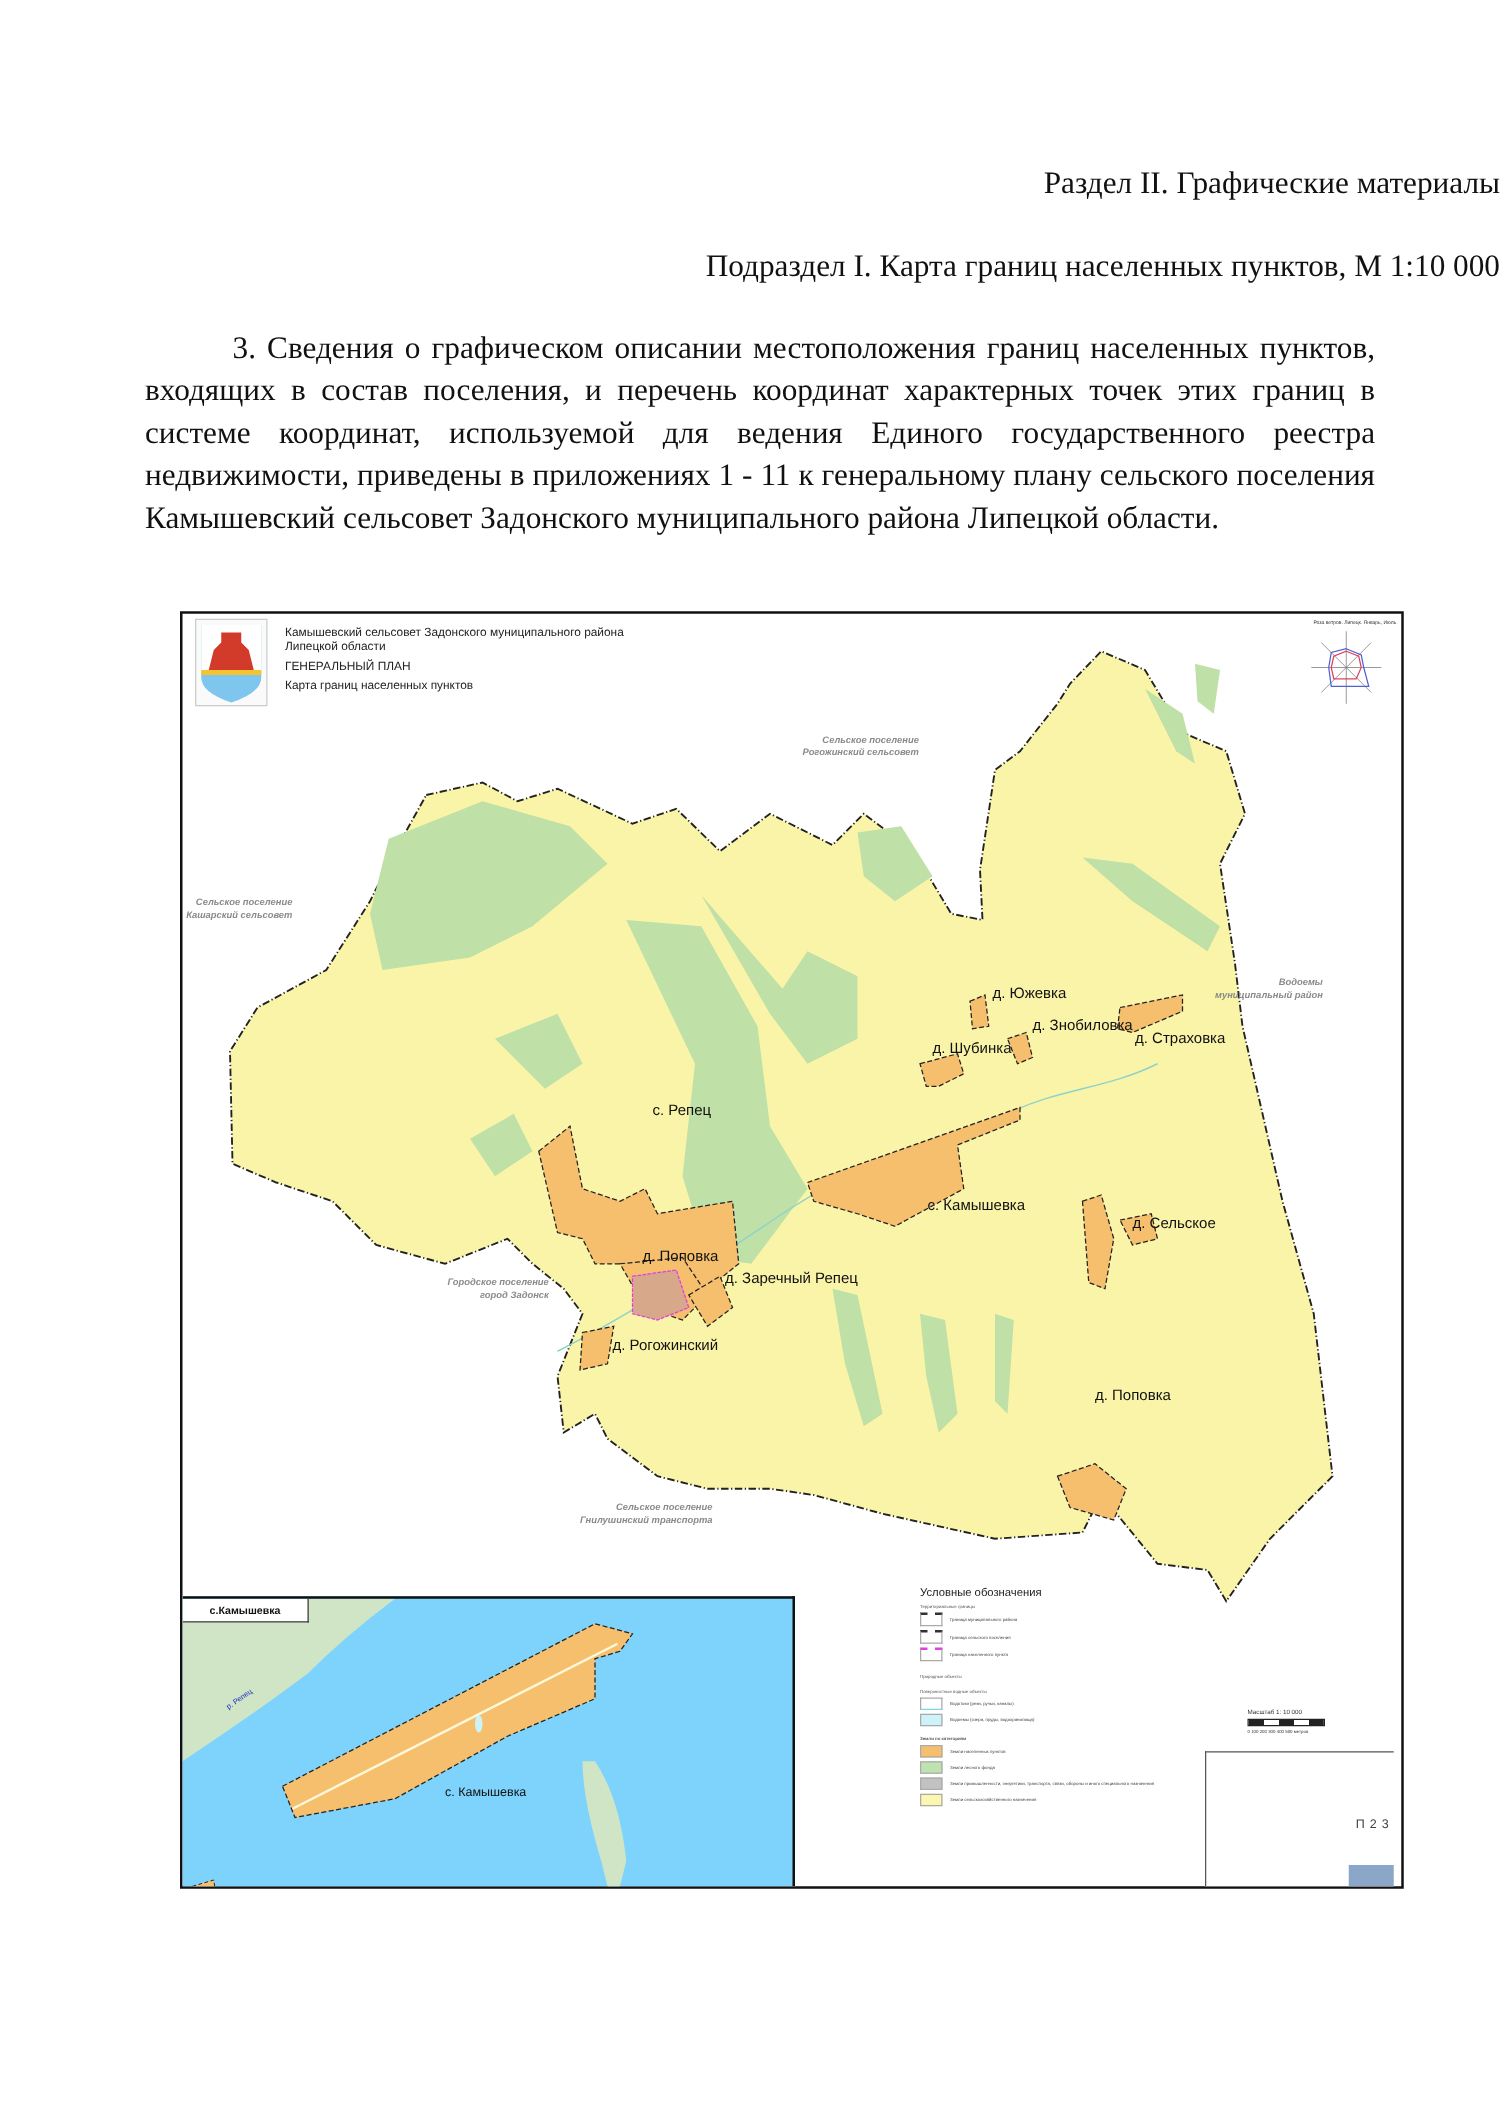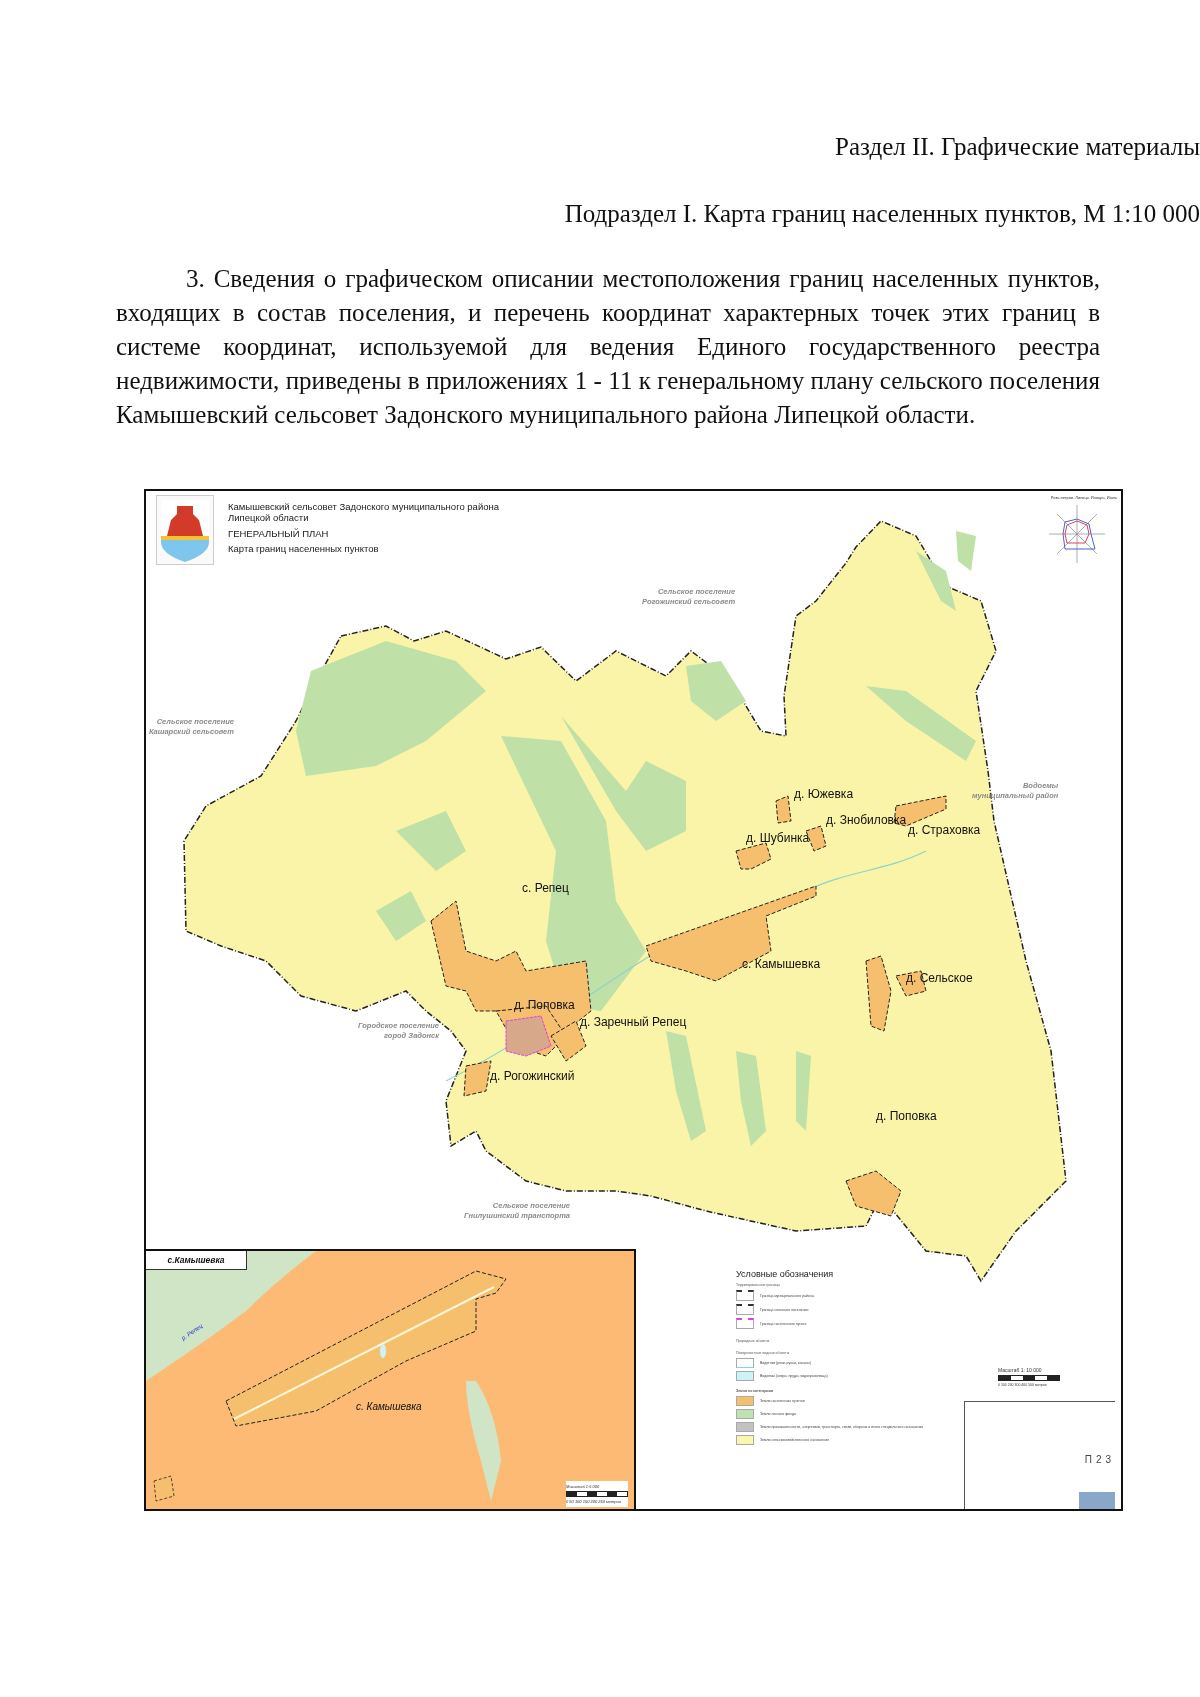--- a/index.html
+++ b/index.html
@@ -14,21 +14,21 @@
 
   .title-block { position: absolute; left: 4px; top: 4px; width: 420px; height: 68px; }
   .coat { position: absolute; left: 6px; top: 0; width: 56px; height: 68px; border: 1px solid #ccc; background: #fafafa; }
   .tb-line { position: absolute; left: 78px; font-family: "Liberation Sans", sans-serif; font-size: 9.5px; color: #222; white-space: nowrap; }
   .rose { position: absolute; right: 8px; top: 6px; width: 72px; height: 72px; }
   .rose-title { position: absolute; right: 4px; top: 4px; font-family: "Liberation Sans", sans-serif; font-size: 4px; color: #333; white-space: nowrap; }
 
   .lbl { position: absolute; font-family: "Liberation Sans", sans-serif; font-size: 12px; color: #111; white-space: nowrap; }
   .nb { position: absolute; font-family: "Liberation Sans", sans-serif; font-size: 7.5px; font-style: italic; font-weight: bold; color: #8a8a8a; line-height: 10px; white-space: nowrap; text-align: right; }
 
-  .inset { position: absolute; left: 0; top: 758px; width: 488px; height: 260px; border-top: 2px solid #111; border-right: 2px solid #111; background: #fdba74; overflow: hidden; font-style: italic; }
+  .inset { position: absolute; left: 0; top: 786px; width: 488px; height: 260px; border-top: 2px solid #111; border-right: 2px solid #111; background: #7dd3fc; overflow: hidden; }
   .inset-title { position: absolute; left: 0; top: 0; width: 100px; height: 18px; background: #fff; border-right: 1px solid #333; border-bottom: 1px solid #333; font-family: "Liberation Sans", sans-serif; font-weight: bold; font-size: 8.5px; line-height: 18px; text-align: center; z-index: 3; }
   .inset-scale { position: absolute; right: 6px; bottom: 4px; width: 62px; height: 26px; background: #fff; font-family: "Liberation Sans", sans-serif; font-size: 4px; color: #333; z-index: 3; }
 
   .legend { position: absolute; left: 590px; top: 778px; width: 200px; font-family: Liberation Sans, sans-serif; color: #222; }
   .legend-title { font-size: 9px; margin-bottom: 4px; }
   .lg-small { font-size: 3.5px; color: #555; }
   .lg-row { display: flex; align-items: center; margin: 3px 0; }
   .swatch { width: 16px; height: 8px; margin-right: 6px; border: 0.5px solid #aaa; }
   .lg-text { font-size: 3.5px; color: #444; }
 

